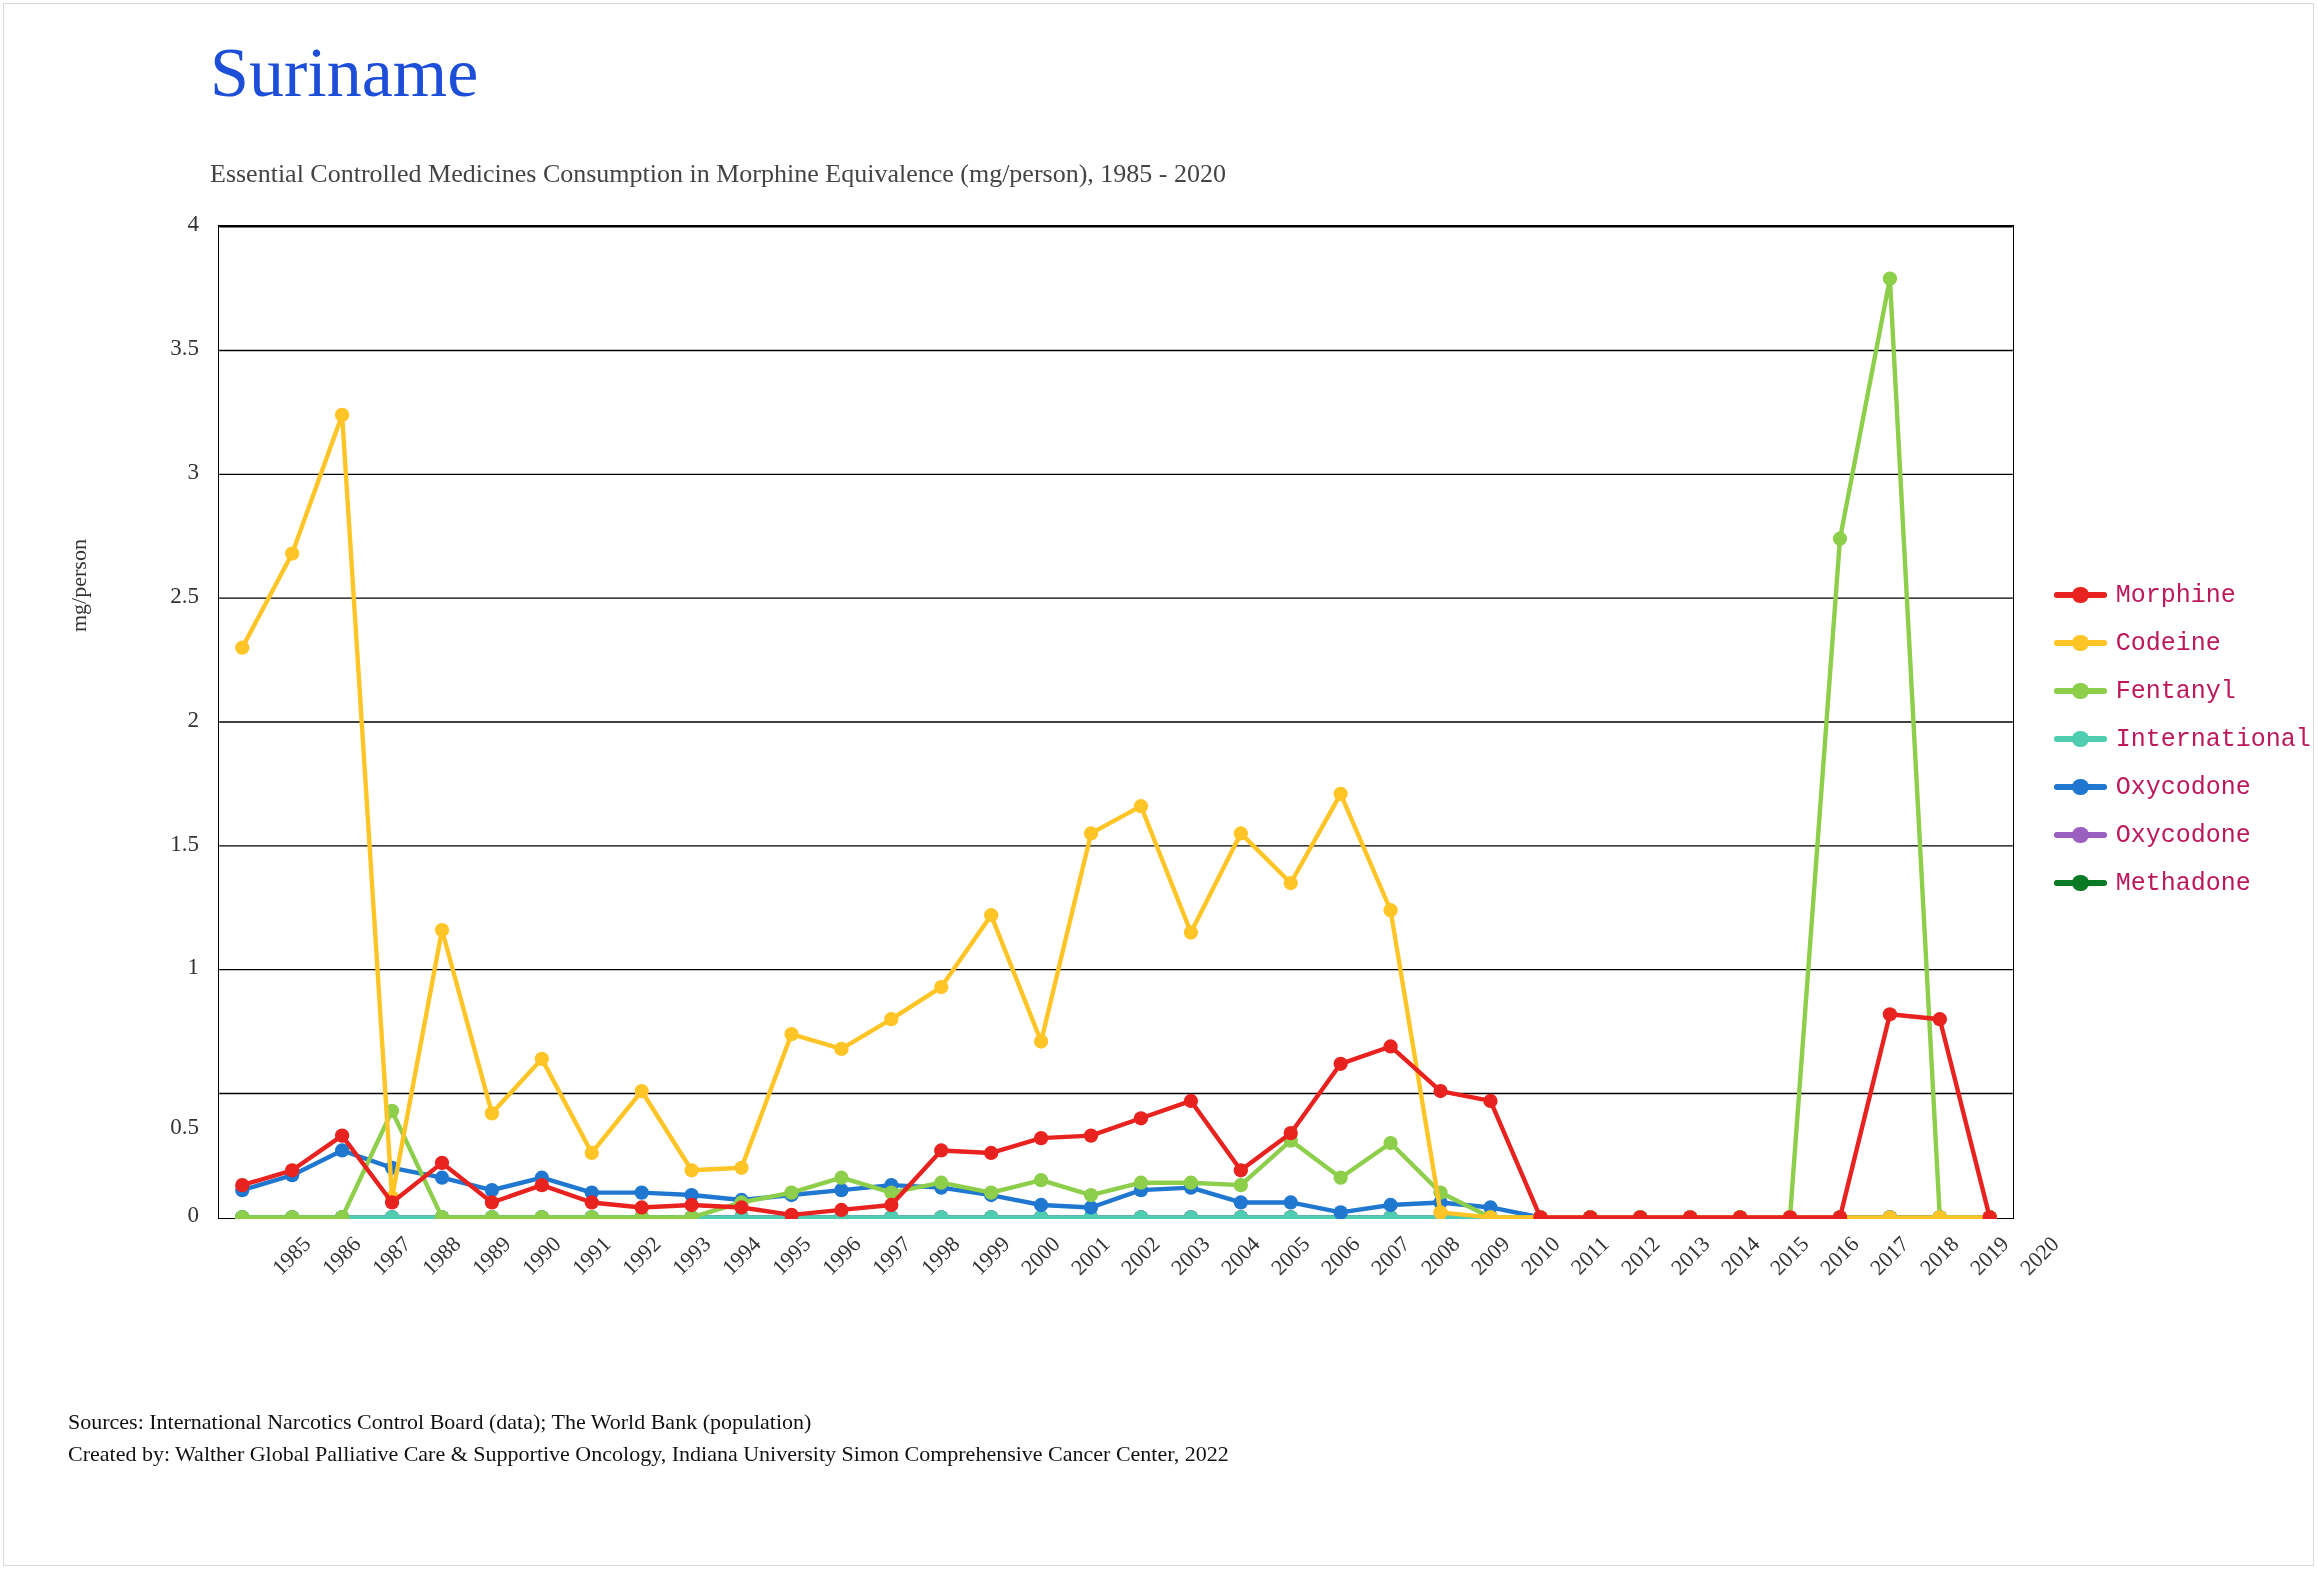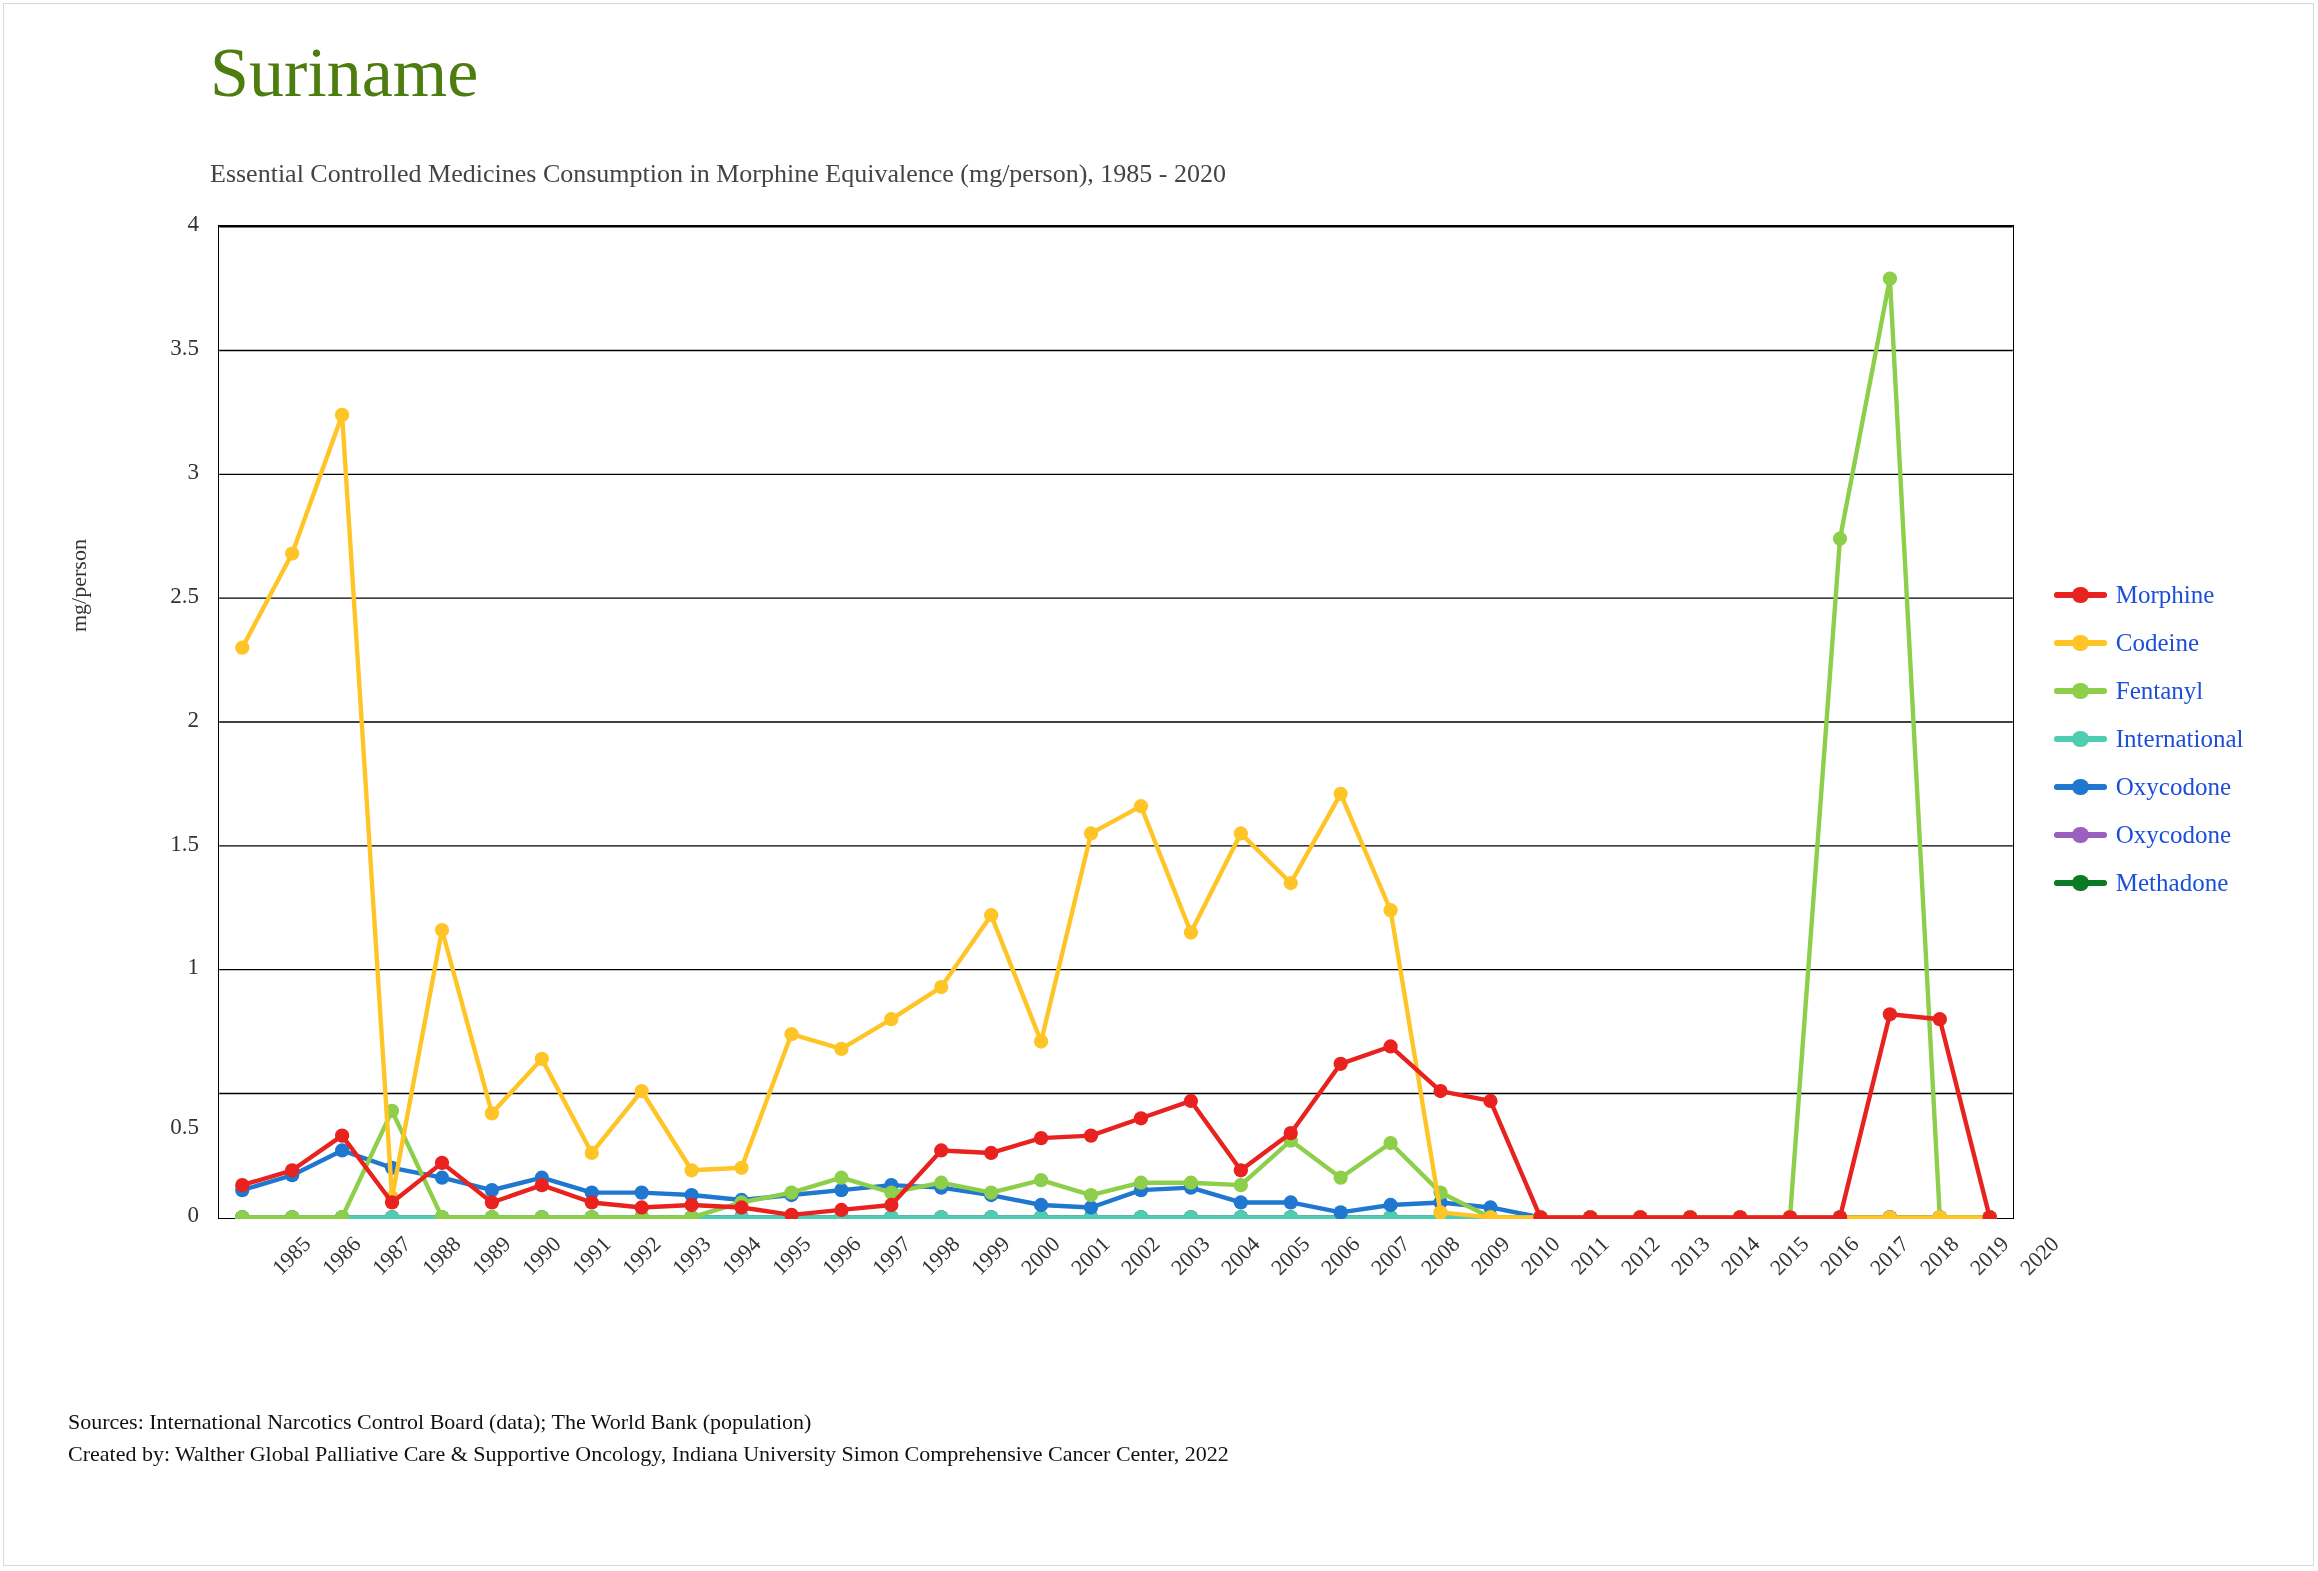--- a/index.html
+++ b/index.html
@@ -31,21 +31,21 @@
     border: 1.6px solid #d9d9d9;
     box-sizing: border-box;
   }
   #title {
     position: absolute;
     left: 210px;
     top: 38px;
     font-size: 70px;
     line-height: 1.0;
     font-family: "Liberation Serif", serif;
-    color: #4d7c0f;
+    color: #1d4ed8;
     letter-spacing: 0px;
   }
   #subtitle {
     position: absolute;
     left: 210px;
     top: 159px;
     font-size: 26px;
     color: #444444;
     font-family: "Liberation Serif", serif;
   }
@@ -119,22 +119,22 @@
     left: 50%;
     top: 50%;
     width: 16.5px;
     height: 16.5px;
     margin-left: -8.2px;
     margin-top: -8.2px;
     border-radius: 50%;
   }
   .legend-label {
     font-size: 25px;
-    color: #1d4ed8;
-    font-family: Liberation Serif, serif;
+    color: #be185d;
+    font-family: Liberation Mono, monospace;
     white-space: nowrap;
   }
   #sources {
     position: absolute;
     left: 68px;
     top: 1406px;
     font-size: 22px;
     line-height: 1.45;
     color: #111111;
     font-family: "Liberation Serif", serif;

